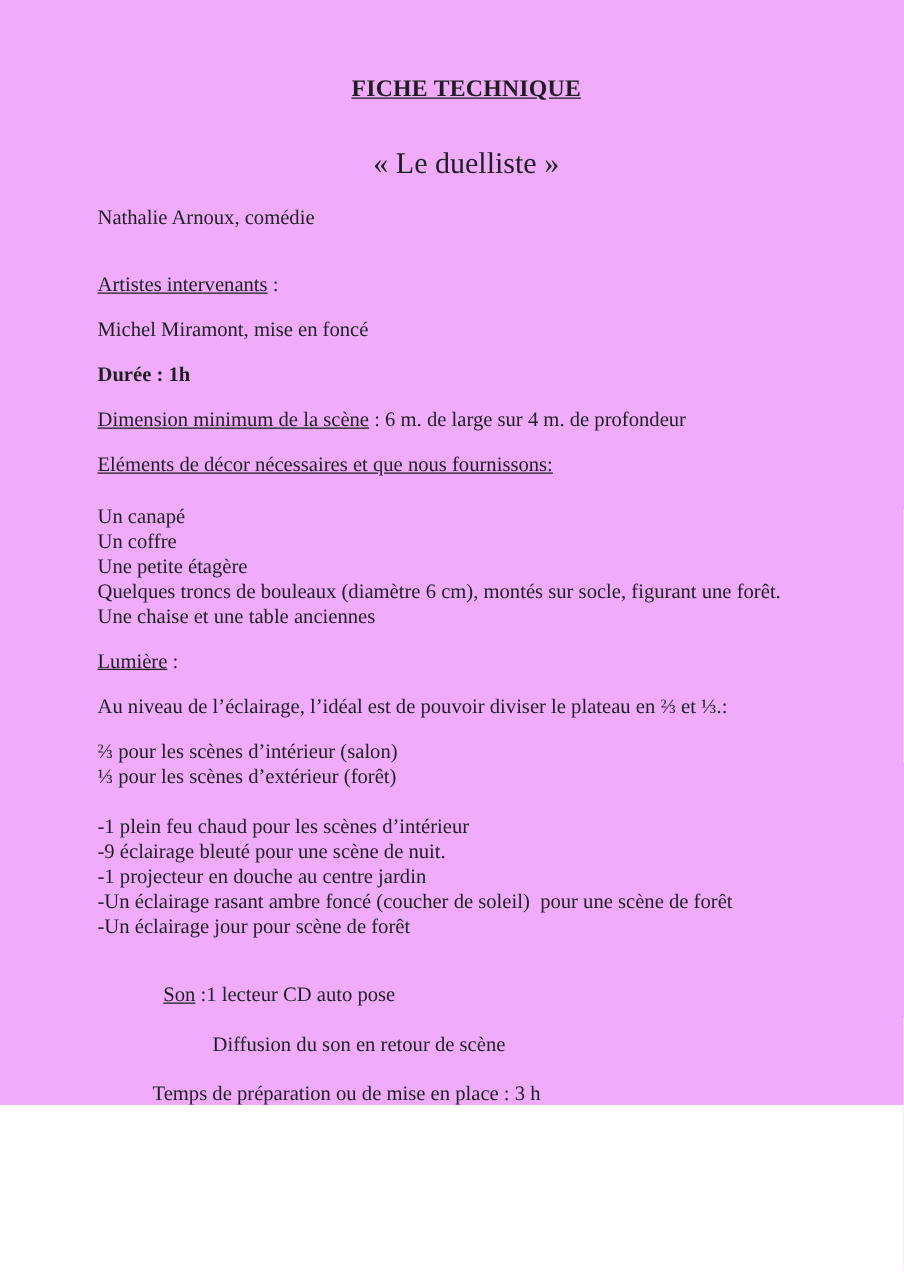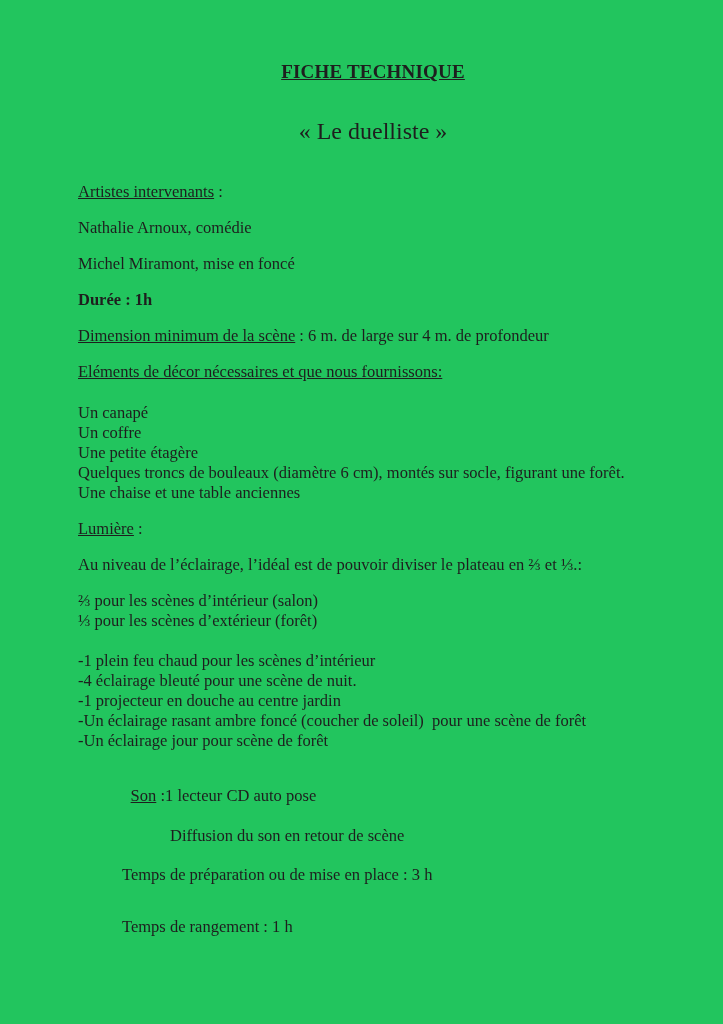--- a/index.html
+++ b/index.html
@@ -1,20 +1,20 @@
 <!DOCTYPE html>
 <html><head>
 <meta charset="utf-8">
 <style>
   * { margin: 0; padding: 0; box-sizing: border-box; }
   html, body { background: #ffffff; }
   .page {
     width: 723px;
-    height: 1024px;
-    background: #22c55e;
+    height: 884px;
+    background: #f0abfc;
     color: #1e1e1e;
     font-family: "Liberation Serif", "DejaVu Serif", serif;
     font-size: 16.5px;
     padding: 60px 55px 0 78px;
     overflow: hidden;
   }
   .doc-title {
     text-align: center;
     font-size: 19px;
     font-weight: bold;
@@ -48,23 +48,23 @@
 </style>
 </head>
 <body>
 
 <div class="page">
 
   <h1 class="doc-title"><span class="u">FICHE TECHNIQUE</span></h1>
 
   <h2 class="show-title">« Le duelliste »</h2>
 
+  <p class="line para">Nathalie Arnoux, comédie</p>
+
   <p class="line first-para"><span class="u">Artistes intervenants</span><span> :</span></p>
-
-  <p class="line para">Nathalie Arnoux, comédie</p>
   <p class="line para">Michel Miramont, mise en foncé</p>
 
   <p class="line para b">Durée : 1h</p>
 
   <p class="line para"><span class="u">Dimension minimum de la scène</span><span> : 6 m. de large sur 4 m. de profondeur</span></p>
 
 
   <p class="line para"><span class="u">Eléments de décor nécessaires et que nous fournissons:</span></p>
 
   <div class="block">
@@ -79,21 +79,21 @@
 
   <p class="line para">Au niveau de l’éclairage, l’idéal est de pouvoir diviser le plateau en ⅔ et ⅓.:</p>
 
   <div class="para">
     <p class="line list-line">⅔ pour les scènes d’intérieur (salon)</p>
     <p class="line list-line">⅓ pour les scènes d’extérieur (forêt)</p>
   </div>
 
   <div class="block20">
     <p class="line list-line">-1 plein feu chaud pour les scènes d’intérieur</p>
-    <p class="line list-line">-4 éclairage bleuté pour une scène de nuit.</p>
+    <p class="line list-line">-9 éclairage bleuté pour une scène de nuit.</p>
     <p class="line list-line">-1 projecteur en douche au centre jardin</p>
     <p class="line list-line">-Un éclairage rasant ambre foncé (coucher de soleil)  pour une scène de forêt</p>
     <p class="line list-line">-Un éclairage jour pour scène de forêt</p>
   </div>
 
   <div class="line son-line big-gap">
     <span class="son-label-cell"><span class="u">Son</span><span> :</span></span>
     <span>1 lecteur CD auto pose</span>
   </div>
 

